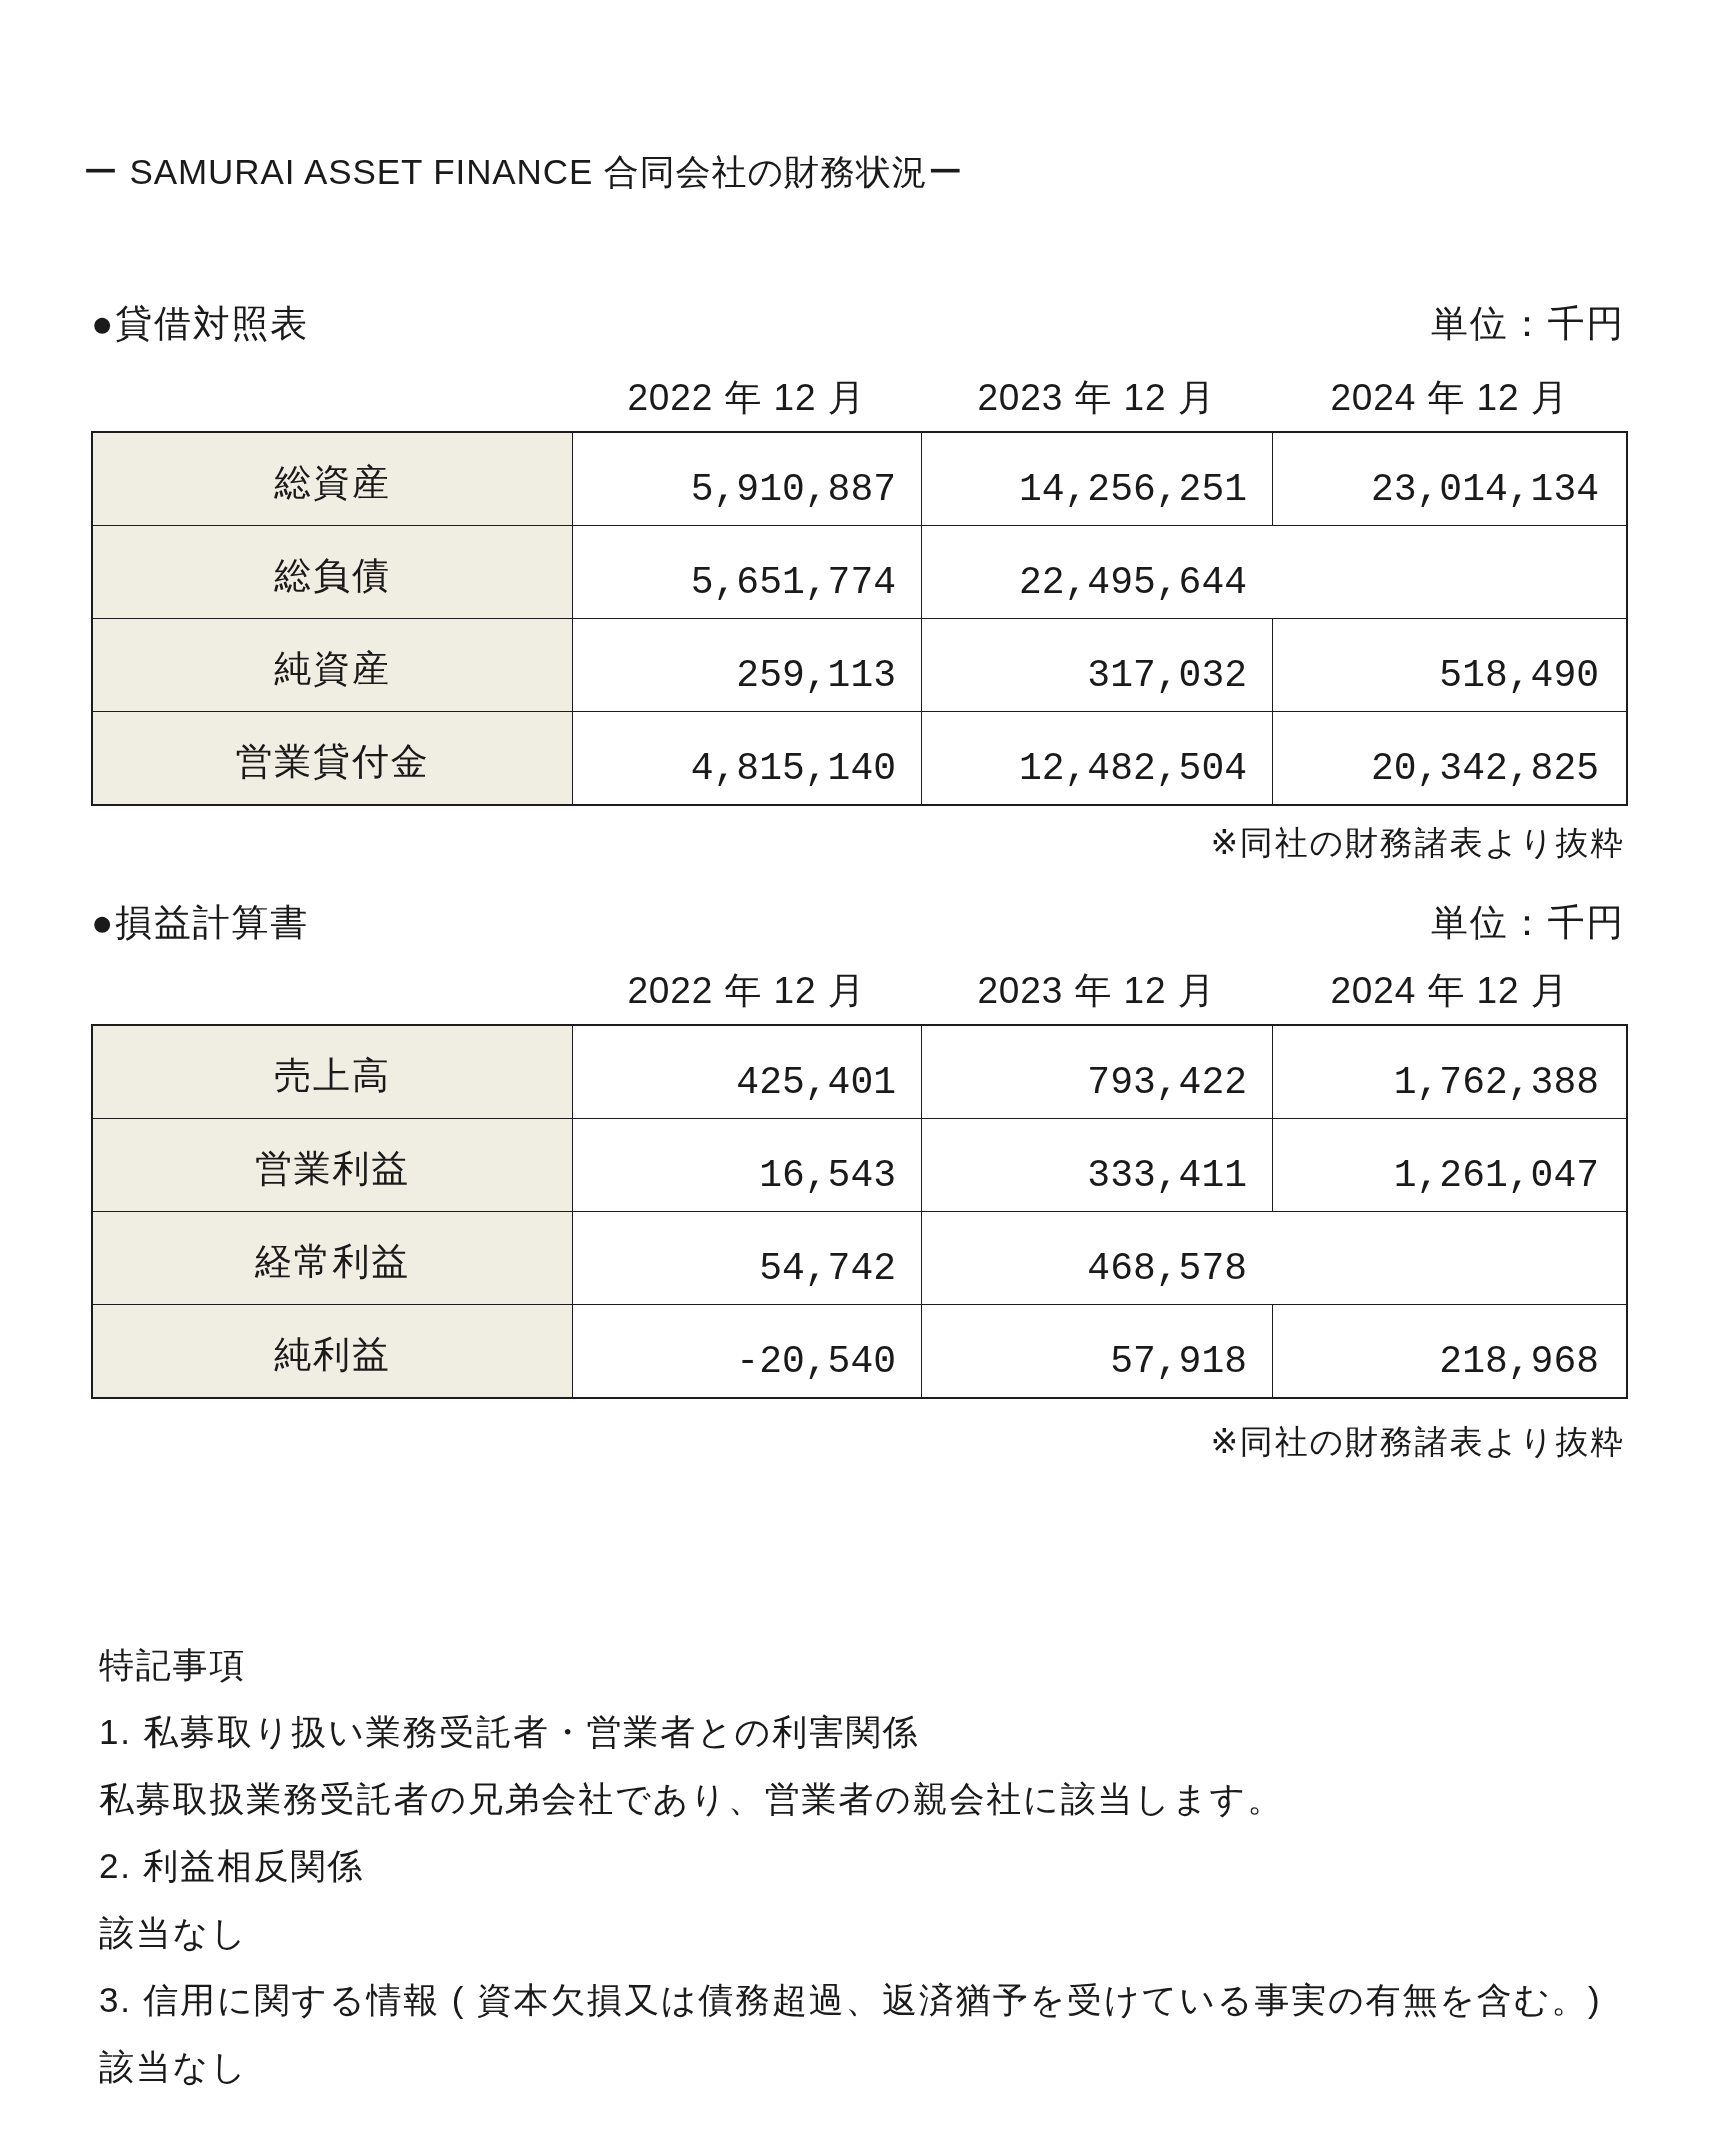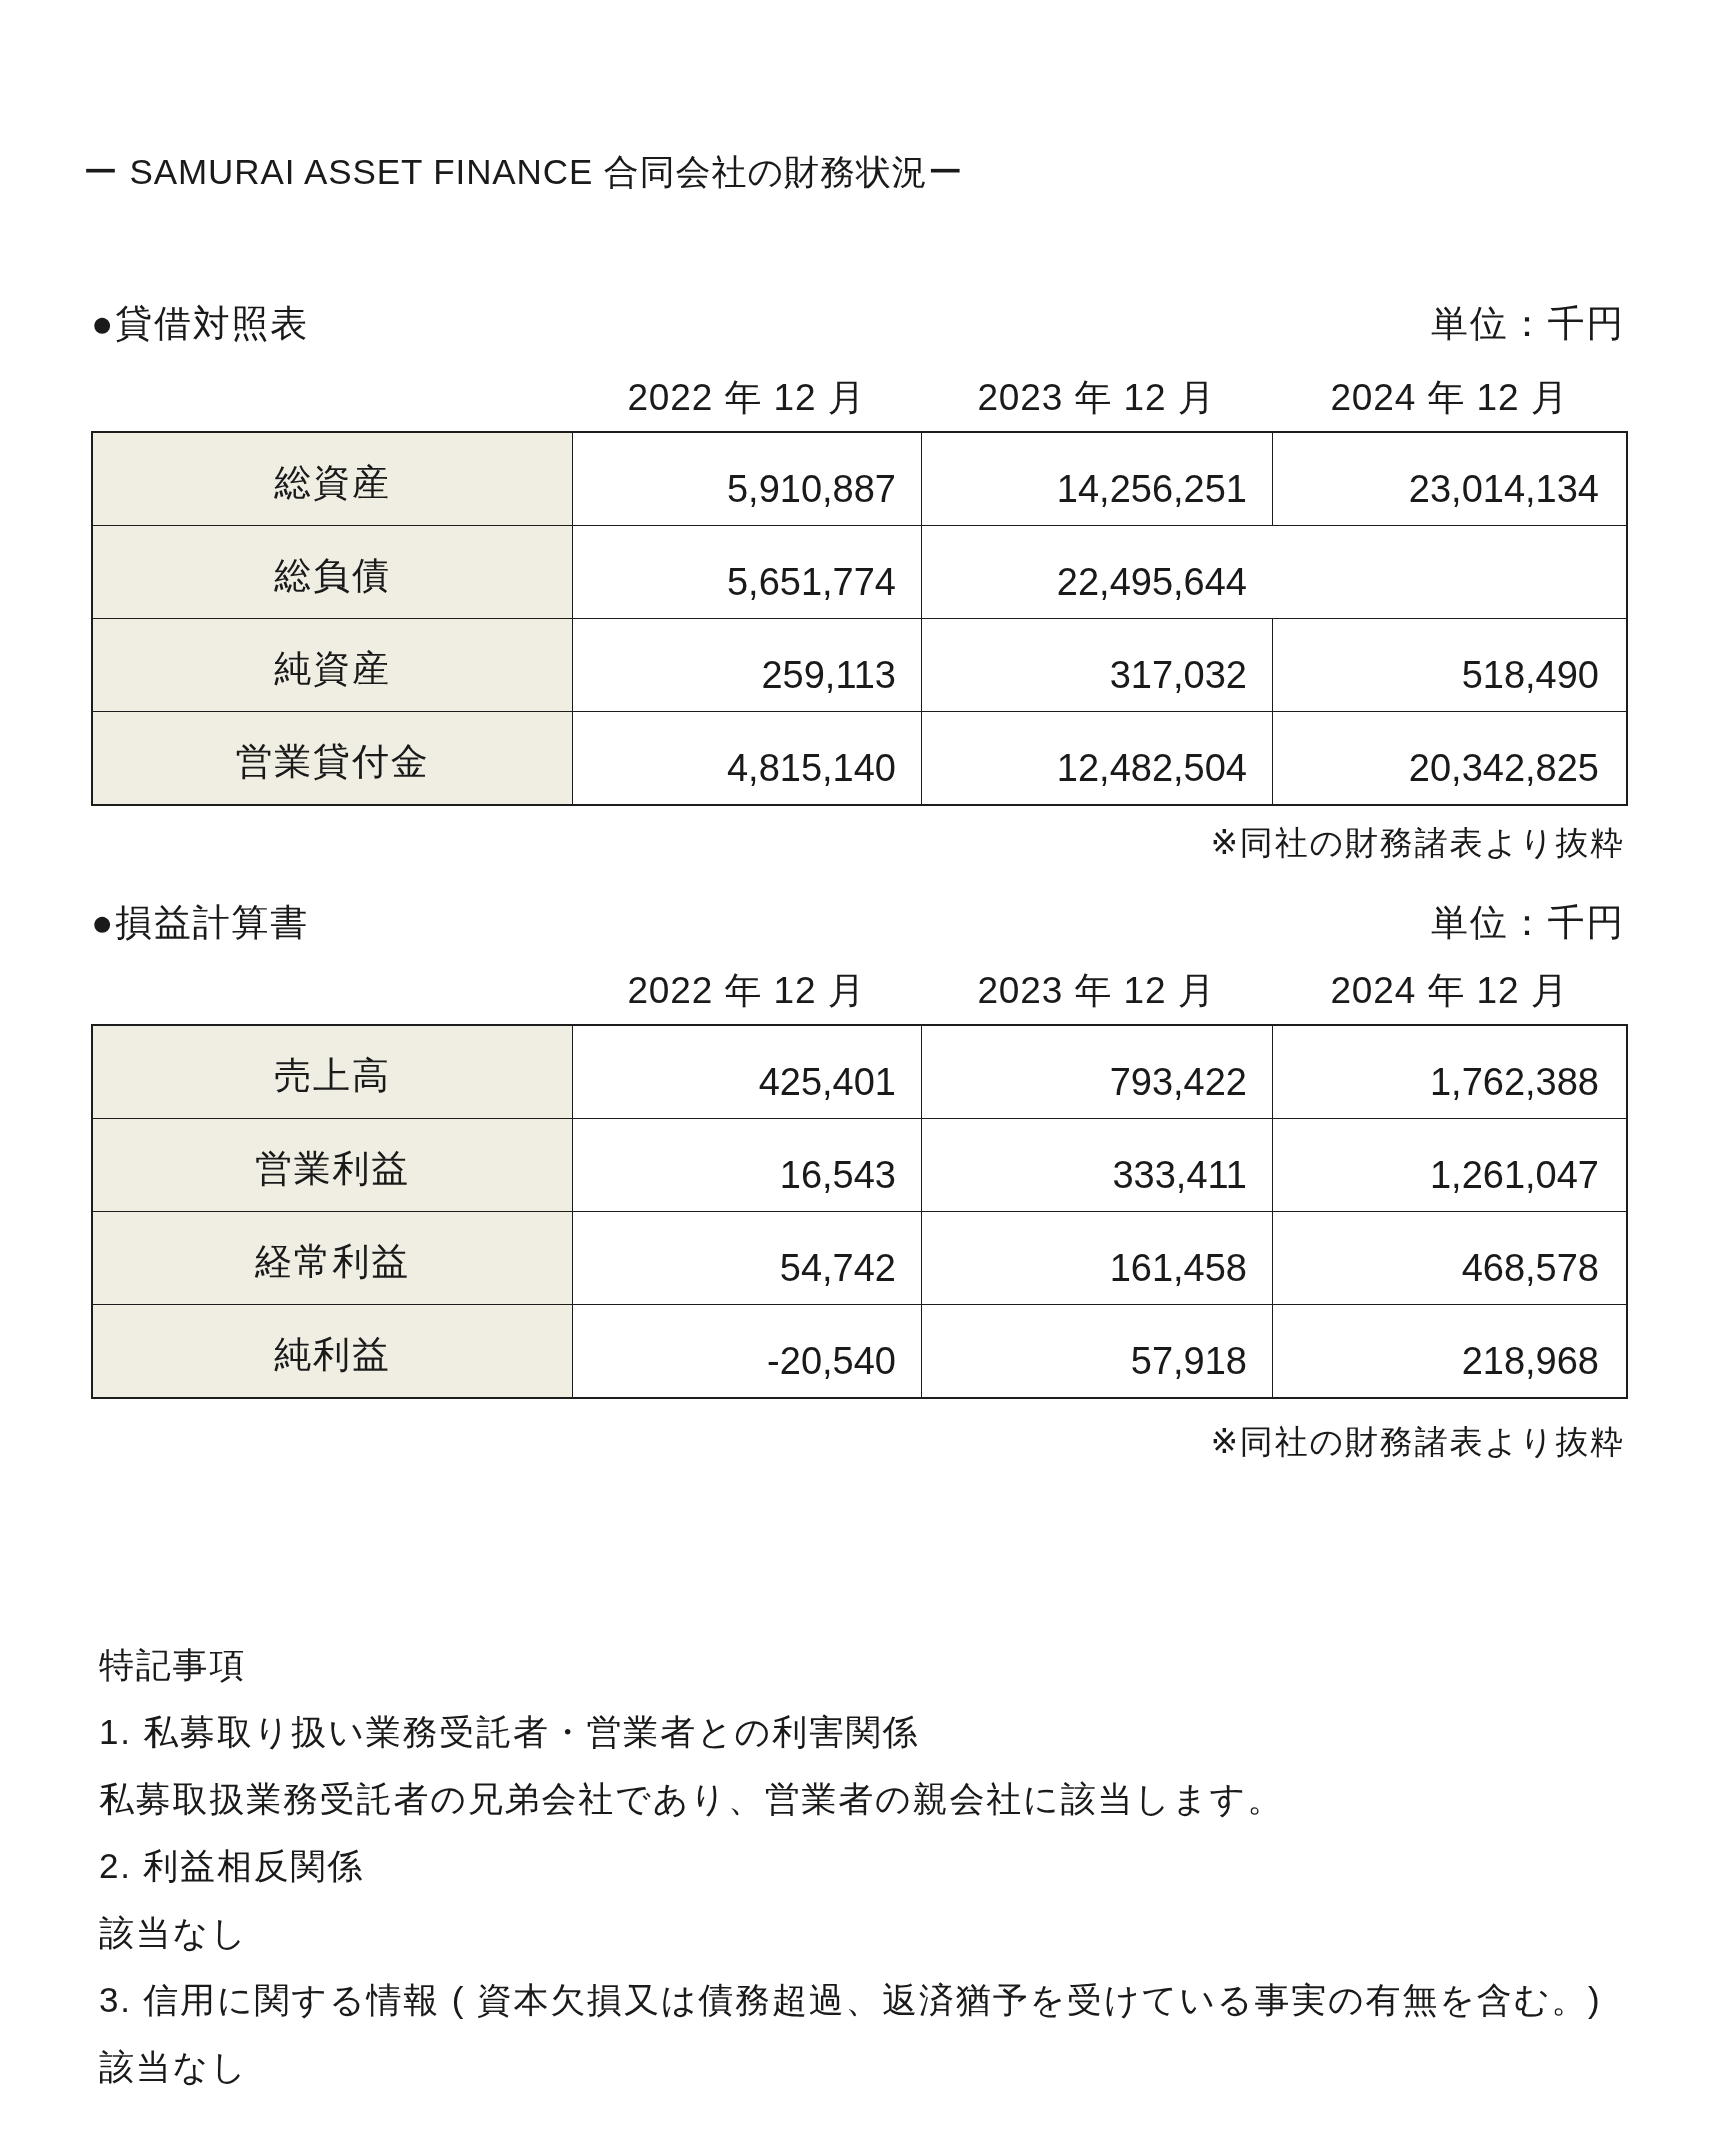--- a/index.html
+++ b/index.html
@@ -52,20 +52,21 @@
   }
   .col-headers .hcell { text-align: center; white-space: nowrap; }
 
   
   .fin-table {
     left: 91px;
     width: 1537px;
     border: 2.7px solid #1c1c1c;
     box-sizing: border-box;
     background: #ffffff;
+    font-family: Liberation Mono, monospace;
   }
   .fin-row {
     display: grid;
     grid-template-columns: 479px 349px 351px 352px;
     height: 92px;
     border-top: 1.8px solid #1c1c1c;
   }
   .fin-row:first-child { border-top: none; }
   .cell { box-sizing: border-box; }
   .cell.label {
@@ -177,21 +178,20 @@
     </div>
     <div class="fin-row">
       <div class="cell label">営業利益</div>
       <div class="cell val">16,543</div>
       <div class="cell val">333,411</div>
       <div class="cell val">1,261,047</div>
     </div>
     <div class="fin-row">
       <div class="cell label">経常利益</div>
       <div class="cell val">54,742</div>
-      <div class="cell val">161,458</div>
       <div class="cell val">468,578</div>
     </div>
     <div class="fin-row">
       <div class="cell label">純利益</div>
       <div class="cell val">-20,540</div>
       <div class="cell val">57,918</div>
       <div class="cell val">218,968</div>
     </div>
   </div>
 

